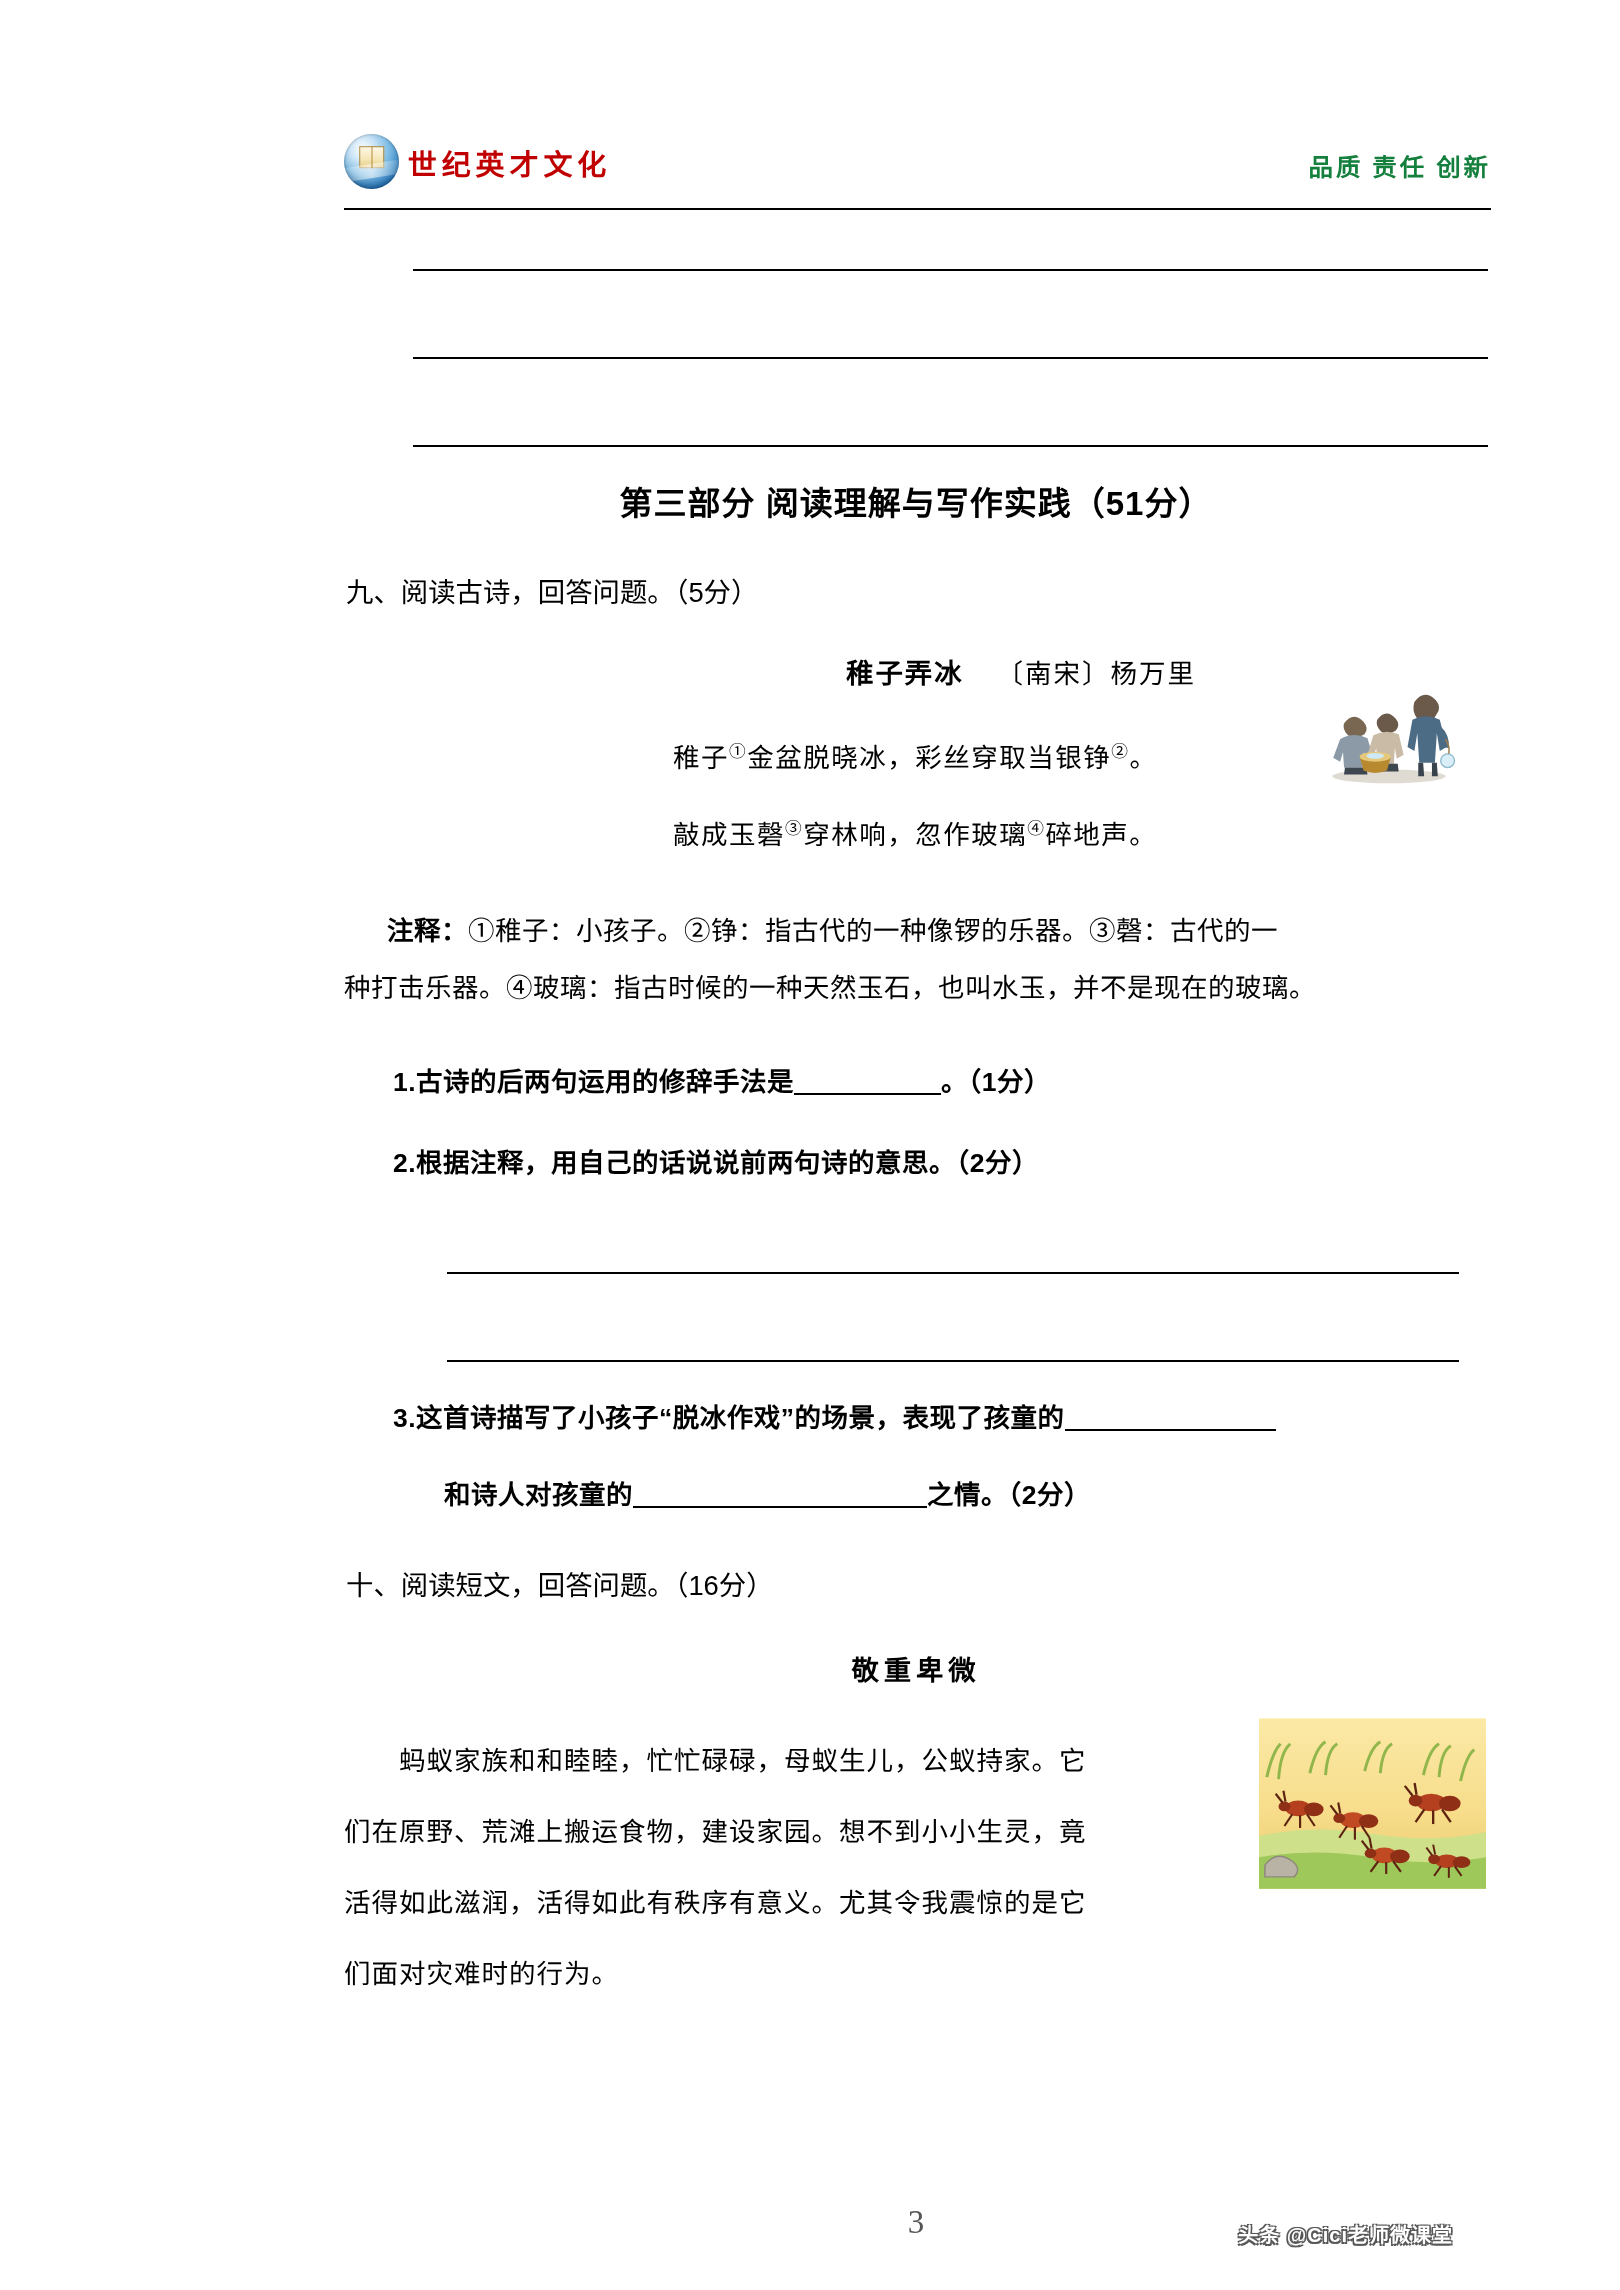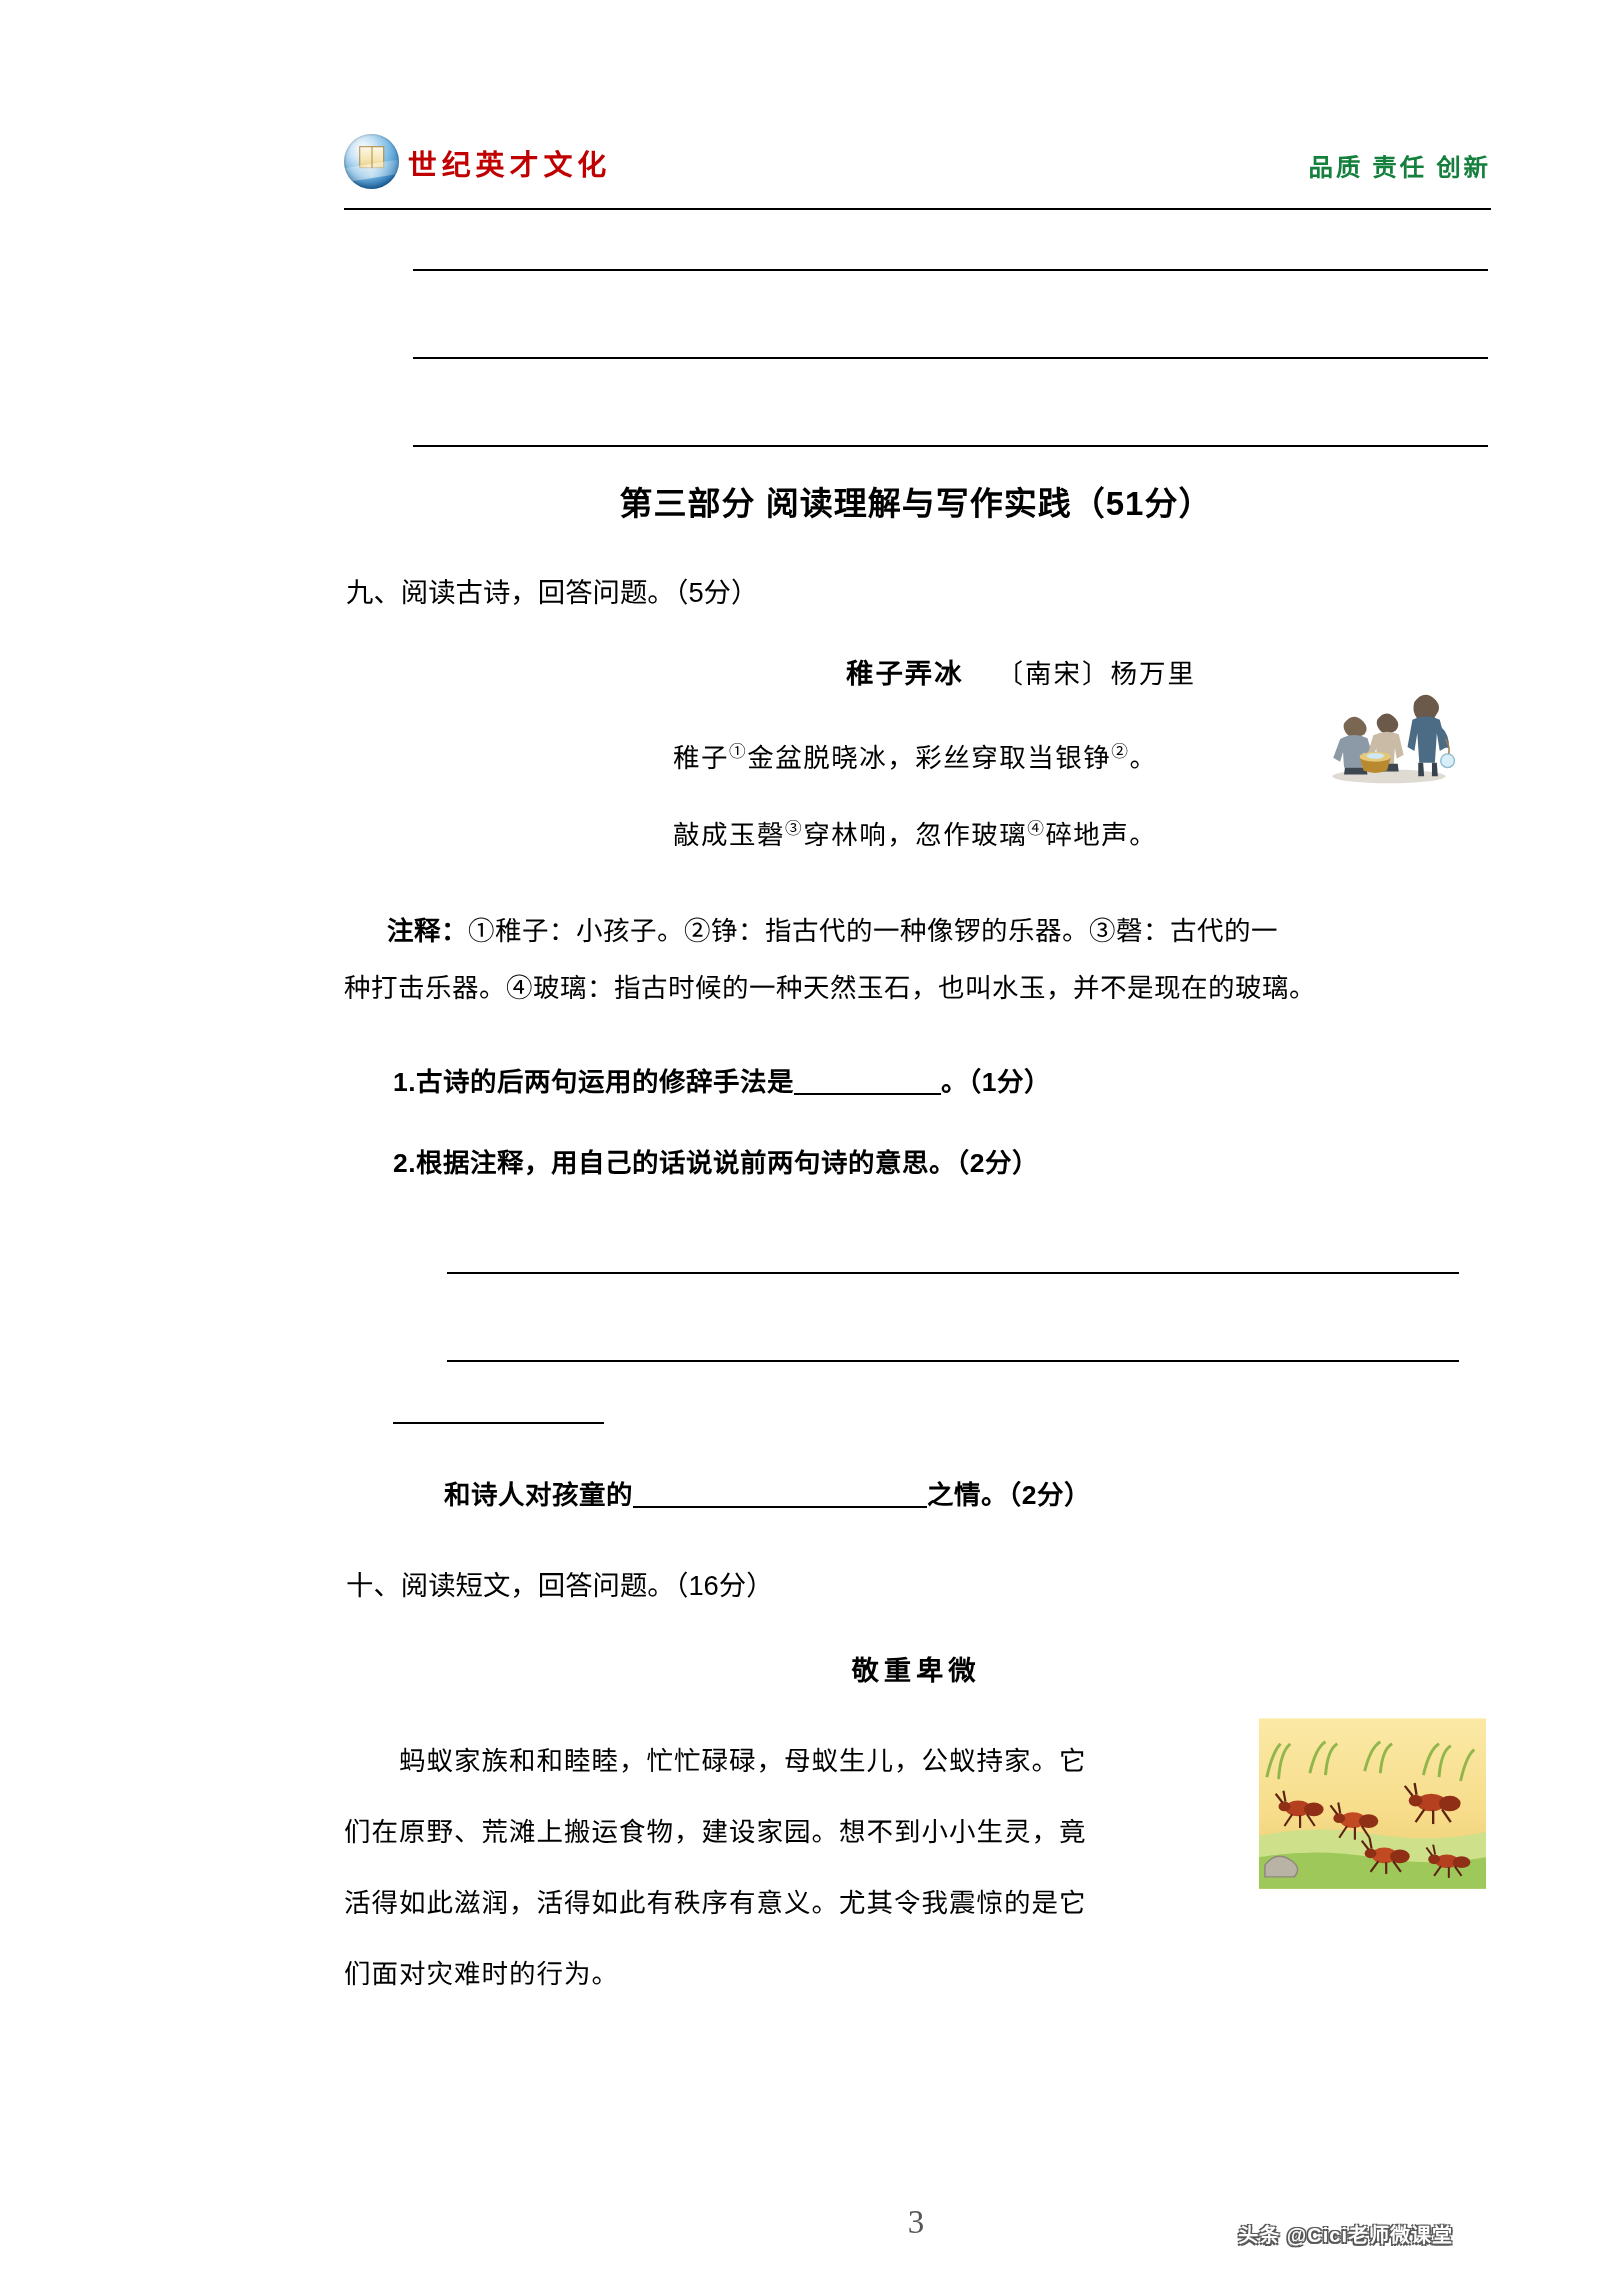--- a/index.html
+++ b/index.html
@@ -360,21 +360,21 @@
 
   <div class="subq" style="left:287px; top:1044px;">
     <span>1.古诗的后两句运用的修辞手法是</span><span class="blank-ul blank-s"></span><span>。（1分）</span>
   </div>
 
   <div class="subq" style="left:287px; top:1125px;">2.根据注释，用自己的话说说前两句诗的意思。（2分）</div>
   <div class="ans-rule" style="left:341px; top:1256px; width:1012px;"></div>
   <div class="ans-rule" style="left:341px; top:1344px; width:1012px;"></div>
 
   <div class="subq" style="left:287px; top:1380px;">
-    <span class="blank-ul blank-m"></span>
+    <span>3.这首诗描写了小孩子“脱冰作戏”的场景，表现了孩童的</span><span class="blank-ul blank-m"></span>
   </div>
   <div class="subq" style="left:338px; top:1457px;">
     <span>和诗人对孩童的</span><span class="blank-ul blank-l"></span><span>之情。（2分）</span>
   </div>
 
   <div class="group-head" style="left:240px; top:1547px;">十、阅读短文，回答问题。（16分）</div>
 
   <div class="article-title" style="top:1632px;">敬重卑微</div>
 
   <div class="fig-article">

